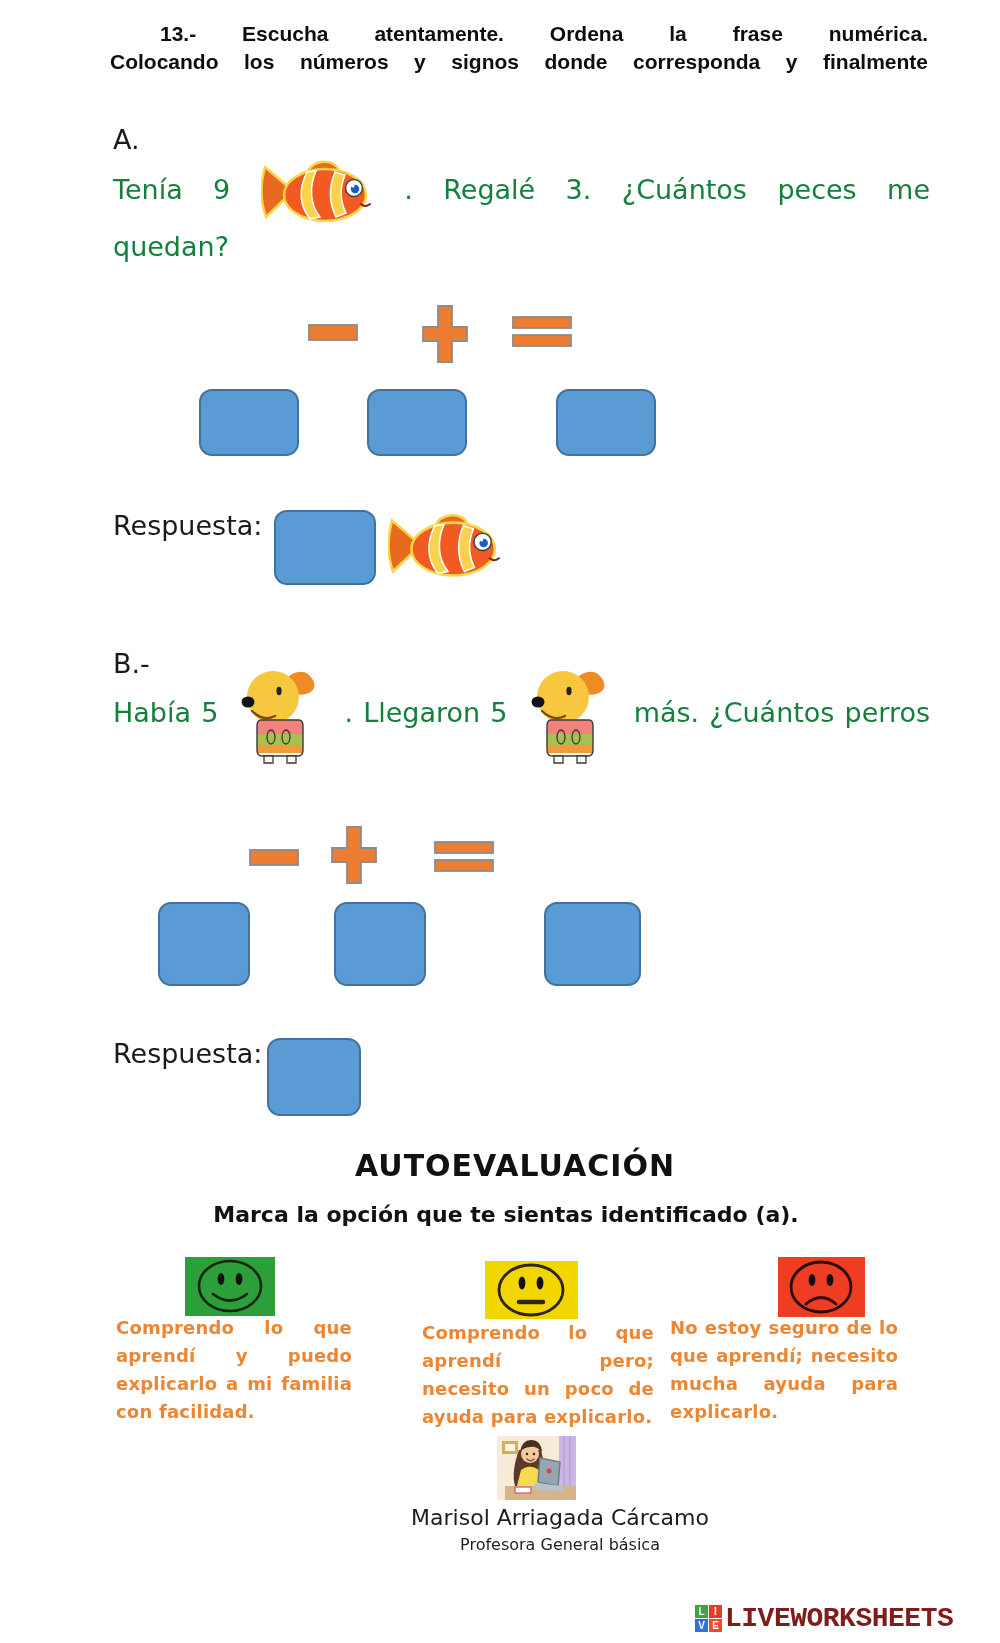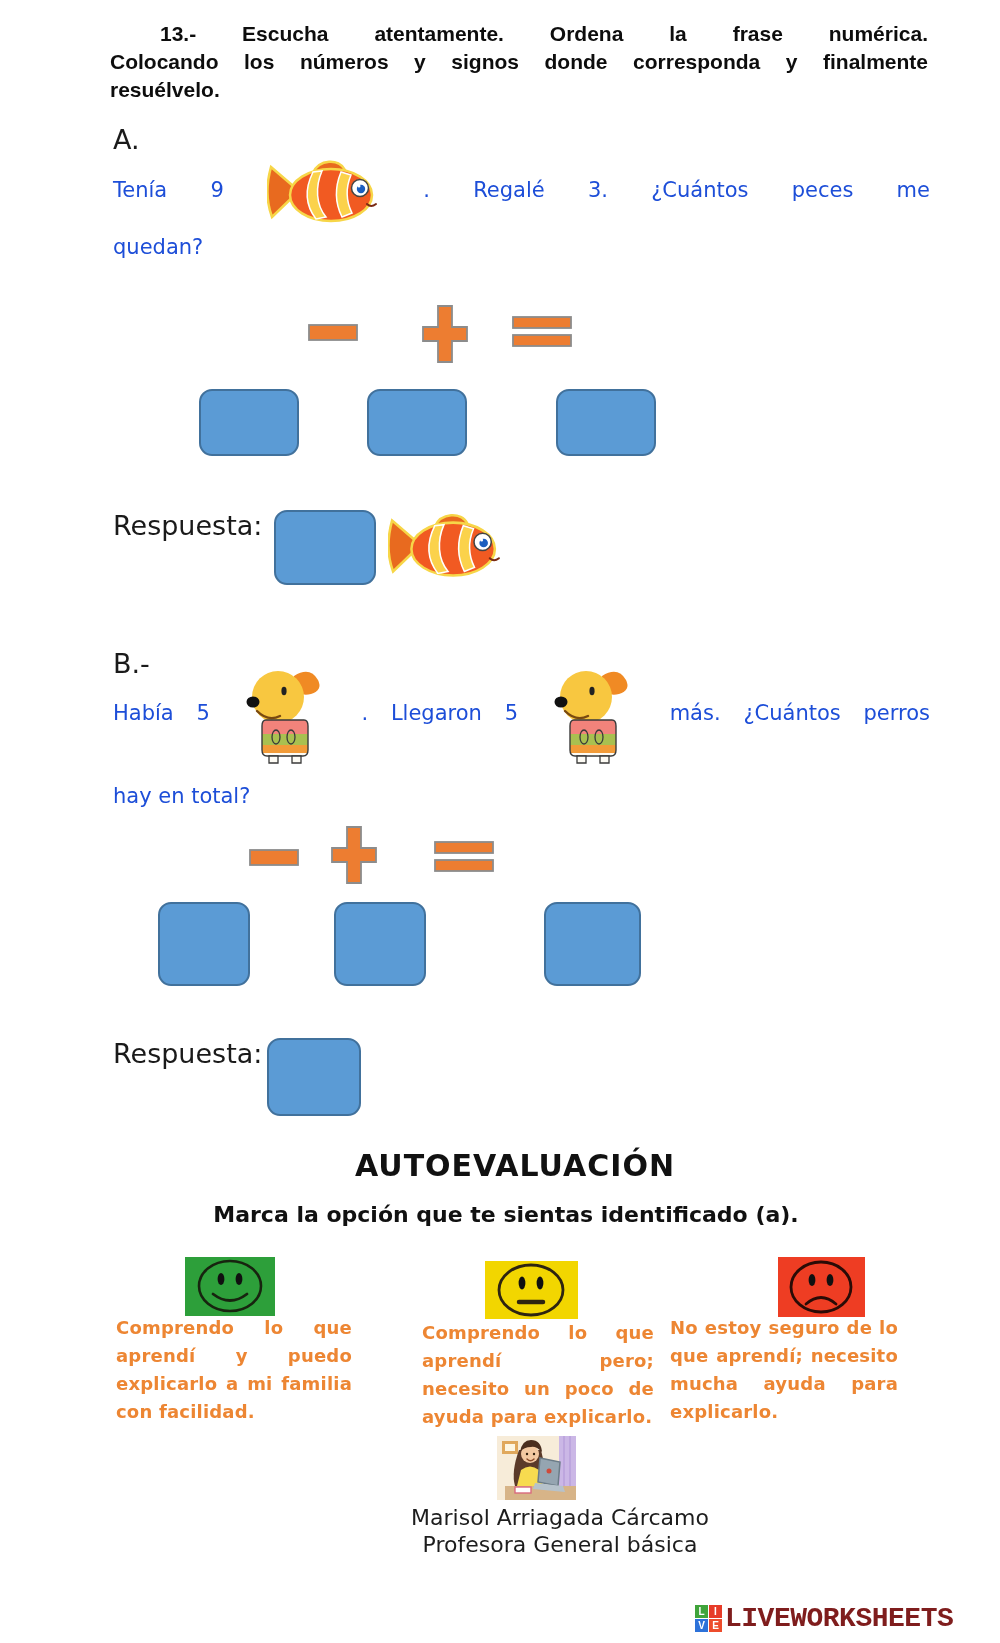--- a/index.html
+++ b/index.html
@@ -10,21 +10,21 @@
   .jl { text-align:justify; text-align-last:justify; }
   
   .hdr { position:absolute; left:110px; top:20px; width:818px;
          font-family:"Liberation Sans", sans-serif; font-weight:bold;
          font-size:21px; line-height:28px; color:#0d0d0d; }
   .hdr .l1 { text-indent:50px; }
   
   .exlabel { position:absolute; font-size:27px; color:#1a1a1a; }
   .lbl-a { left:113px; top:124px; }
   .lbl-b { left:113px; top:648px; }
-  .sent { position:absolute; left:113px; width:817px; font-size:21px; color:#1d4ed8; }
+  .sent { position:absolute; left:113px; width:817px; font-size:27px; color:#15803d; }
   .sent-a { top:157px; }
   .sent-b { top:664px; }
   .sent svg { vertical-align:middle; }
   .sline2 { text-align:left; line-height:40px; margin-top:2px; }
   .sent-b .sline2 { margin-top:12px; }
   
   .op { position:absolute; }
   .op-minus-a { left:308px; top:324px; }
   .op-plus-a  { left:422px; top:305px; }
   .op-eq-a    { left:512px; top:316px; }
@@ -62,21 +62,21 @@
   .opt-text { position:absolute; font-size:18px; font-weight:bold; color:#ED8633;
               line-height:28px; text-align:justify; text-align-last:left; letter-spacing:0.2px; }
   .opt1 { left:116px; top:1314px; width:236px; }
   .opt2 { left:422px; top:1319px; width:232px; }
   .opt3 { left:670px; top:1314px; width:228px; }
   
   .avatar { position:absolute; left:497px; top:1436px; }
   .teacher { position:absolute; left:360px; top:1504px; width:400px; text-align:center;
              color:#1d1d1d; }
   .teacher .tname { font-size:22px; line-height:28px; }
-  .teacher .ttitle { font-size:22px; line-height:26px; }
+  .teacher .ttitle { font-size:16px; line-height:26px; }
   
   .logo { position:absolute; left:695px; top:1603px; display:flex; align-items:center;
           gap:3px; text-decoration:none; }
   .logo-squares { display:grid; grid-template-columns:13px 13px; grid-template-rows:13px 13px;
                   gap:1px; }
   .logo-sq { display:flex; align-items:center; justify-content:center;
              color:#fff; font-family:"Liberation Sans", sans-serif;
              font-weight:bold; font-size:10px; line-height:1; }
   .sq-l { background:#3FA43B; } .sq-i { background:#E73B28; }
   .sq-v { background:#2D72D9; } .sq-e { background:#ED4C2C; }
@@ -84,21 +84,20 @@
                font-size:28px; letter-spacing:-0.5px; color:#7f1d1d; }
 </style>
 </head>
 <body>
 
 <div id="page">
 
   <div class="hdr">
     <div class="jl l1">13.- Escucha atentamente. Ordena la frase numérica.</div>
     <div class="jl">Colocando los números y signos donde corresponda y finalmente</div>
-    <div>resuélvelo.</div>
   </div>
 
   <div class="exlabel lbl-a">A.</div>
 
   <div class="sent sent-a">
     <div class="jl">
       <span>Tenía 9</span>
       <svg width="113" height="68" viewBox="0 0 113 68">
         <path d="M32 34 L4 10 C-1 28 -1 44 5 60 Z" fill="#E86A1F" stroke="#F7D648" stroke-width="2.5"></path>
         <path d="M46 16 C52 2 72 1 78 13 L60 22 Z" fill="#E86A1F" stroke="#F7D648" stroke-width="2.5"></path>
@@ -193,21 +192,20 @@
           <rect x="24" y="89" width="50" height="5" fill="#FDFBF4"></rect>
         </g>
         <path d="M30 56 q-4 0 -4 6 v24 q0 6 5 6 h36 q5 0 5 -6 v-24 q0 -6 -4 -6 z" fill="none" stroke="#3A3A3A" stroke-width="1.4"></path>
         <ellipse cx="40" cy="73" rx="4" ry="7" fill="none" stroke="#3A3A3A" stroke-width="1.3"></ellipse>
         <ellipse cx="55" cy="73" rx="4" ry="7" fill="none" stroke="#3A3A3A" stroke-width="1.3"></ellipse>
         <path d="M33 92 h9 v7 h-9 z" fill="#FDFBF4" stroke="#3A3A3A" stroke-width="1.3"></path>
         <path d="M56 92 h9 v7 h-9 z" fill="#FDFBF4" stroke="#3A3A3A" stroke-width="1.3"></path>
       </svg>
       <span>más. ¿Cuántos perros</span>
     </div>
-    <div class="sline2">hay en total?</div>
   </div>
 
   <svg class="op op-minus-b" width="50" height="17" viewBox="0 0 50 17">
     <rect x="1" y="1" width="48" height="15" fill="#ED7D31" stroke="#8C8C8C" stroke-width="1.8"></rect>
   </svg>
   <svg class="op op-plus-b" width="46" height="58" viewBox="0 0 46 58">
     <path d="M16 1 h14 v21 h15 v14 h-15 v21 h-14 v-21 h-15 v-14 h15 z" fill="#ED7D31" stroke="#8C8C8C" stroke-width="1.8"></path>
   </svg>
   <svg class="op op-eq-b" width="60" height="32" viewBox="0 0 60 32">
     <rect x="1" y="1" width="58" height="11" fill="#ED7D31" stroke="#8C8C8C" stroke-width="1.8"></rect>

